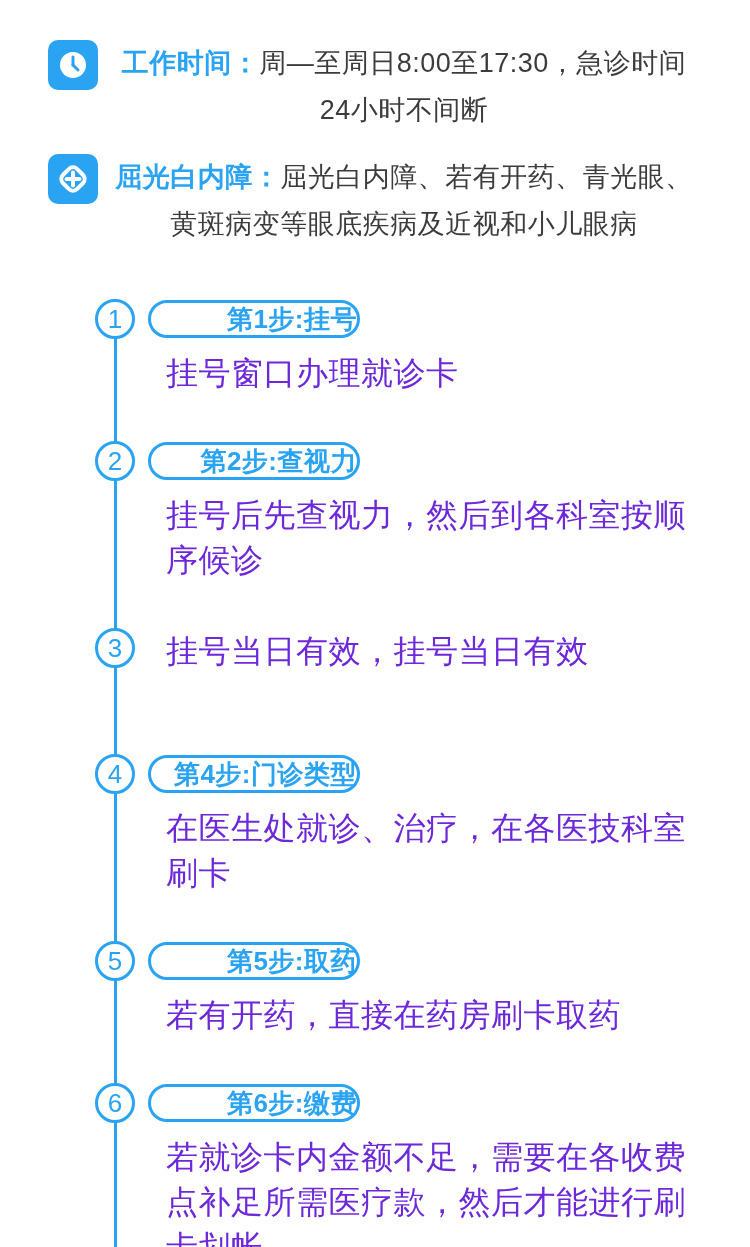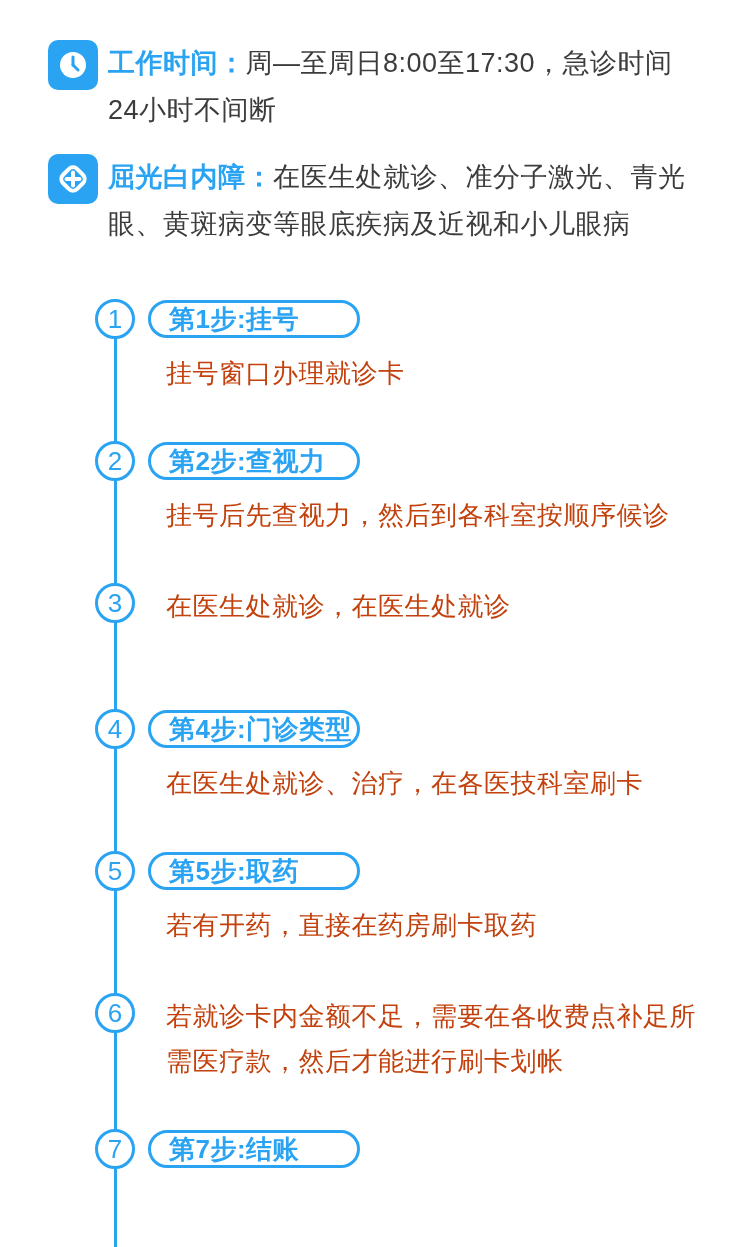--- a/index.html
+++ b/index.html
@@ -32,20 +32,21 @@
     align-items: center;
     justify-content: center;
     margin-right: 10px;
   }
   .info-text {
     font-size: 27px;
     line-height: 47px;
     color: #3c3c3c;
     width: 592px;
     letter-spacing: 0.5px;
+    text-align: center;
   }
   .info-label {
     color: #29a3f2;
     font-weight: bold;
   }
 
   
   .timeline {
     position: relative;
     margin-top: 52px;
@@ -89,28 +90,29 @@
     height: 38px;
     border: 3px solid #29a3f2;
     border-radius: 19px;
     background: #ffffff;
     color: #29a3f2;
     font-size: 26px;
     font-weight: bold;
     line-height: 32px;
     padding-left: 18px;
     letter-spacing: 0.5px;
+    text-align: right;
   }
   .step-desc {
     margin-left: 18px;
     margin-top: 13px;
     max-width: 578px;
-    font-size: 26px;
+    font-size: 32px;
     line-height: 45px;
-    color: #c2410c;
+    color: #6d28d9;
     letter-spacing: 0.5px;
   }
 </style>
 </head>
 <body>
 
 <div class="page">
 
   <div class="info-row">
     <div class="info-icon">
@@ -124,57 +126,58 @@
   </div>
 
   <div class="info-row">
     <div class="info-icon">
       <svg width="34" height="34" viewBox="0 0 34 34">
         <rect x="7" y="7" width="20" height="20" rx="6" transform="rotate(45 17 17)" fill="#29a3f2" stroke="#ffffff" stroke-width="4"></rect>
         <line x1="17" y1="10.5" x2="17" y2="23.5" stroke="#ffffff" stroke-width="4" stroke-linecap="round"></line>
         <line x1="10.5" y1="17" x2="23.5" y2="17" stroke="#ffffff" stroke-width="4" stroke-linecap="round"></line>
       </svg>
     </div>
-    <div class="info-text"><span class="info-label">屈光白内障：</span><span>在医生处就诊、准分子激光、青光眼、黄斑病变等眼底疾病及近视和小儿眼病</span></div>
+    <div class="info-text"><span class="info-label">屈光白内障：</span><span>屈光白内障、若有开药、青光眼、黄斑病变等眼底疾病及近视和小儿眼病</span></div>
   </div>
 
   <div class="timeline">
     <div class="timeline-line"></div>
 
     <div class="step">
       <div class="step-circle">1</div>
       <div class="step-pill">第1步:挂号</div>
       <div class="step-desc">挂号窗口办理就诊卡</div>
     </div>
 
     <div class="step">
       <div class="step-circle">2</div>
       <div class="step-pill">第2步:查视力</div>
       <div class="step-desc">挂号后先查视力，然后到各科室按顺序候诊</div>
     </div>
 
     <div class="step">
       <div class="step-circle">3</div>
-      <div class="step-desc">在医生处就诊，在医生处就诊</div>
+      <div class="step-desc">挂号当日有效，挂号当日有效</div>
     </div>
 
     <div class="step">
       <div class="step-circle">4</div>
       <div class="step-pill">第4步:门诊类型</div>
       <div class="step-desc">在医生处就诊、治疗，在各医技科室刷卡</div>
     </div>
 
     <div class="step">
       <div class="step-circle">5</div>
       <div class="step-pill">第5步:取药</div>
       <div class="step-desc">若有开药，直接在药房刷卡取药</div>
     </div>
 
     <div class="step">
       <div class="step-circle">6</div>
+      <div class="step-pill">第6步:缴费</div>
       <div class="step-desc">若就诊卡内金额不足，需要在各收费点补足所需医疗款，然后才能进行刷卡划帐</div>
     </div>
 
     <div class="step">
       <div class="step-circle">7</div>
       <div class="step-pill">第7步:结账</div>
 
     </div>
   </div>
 

